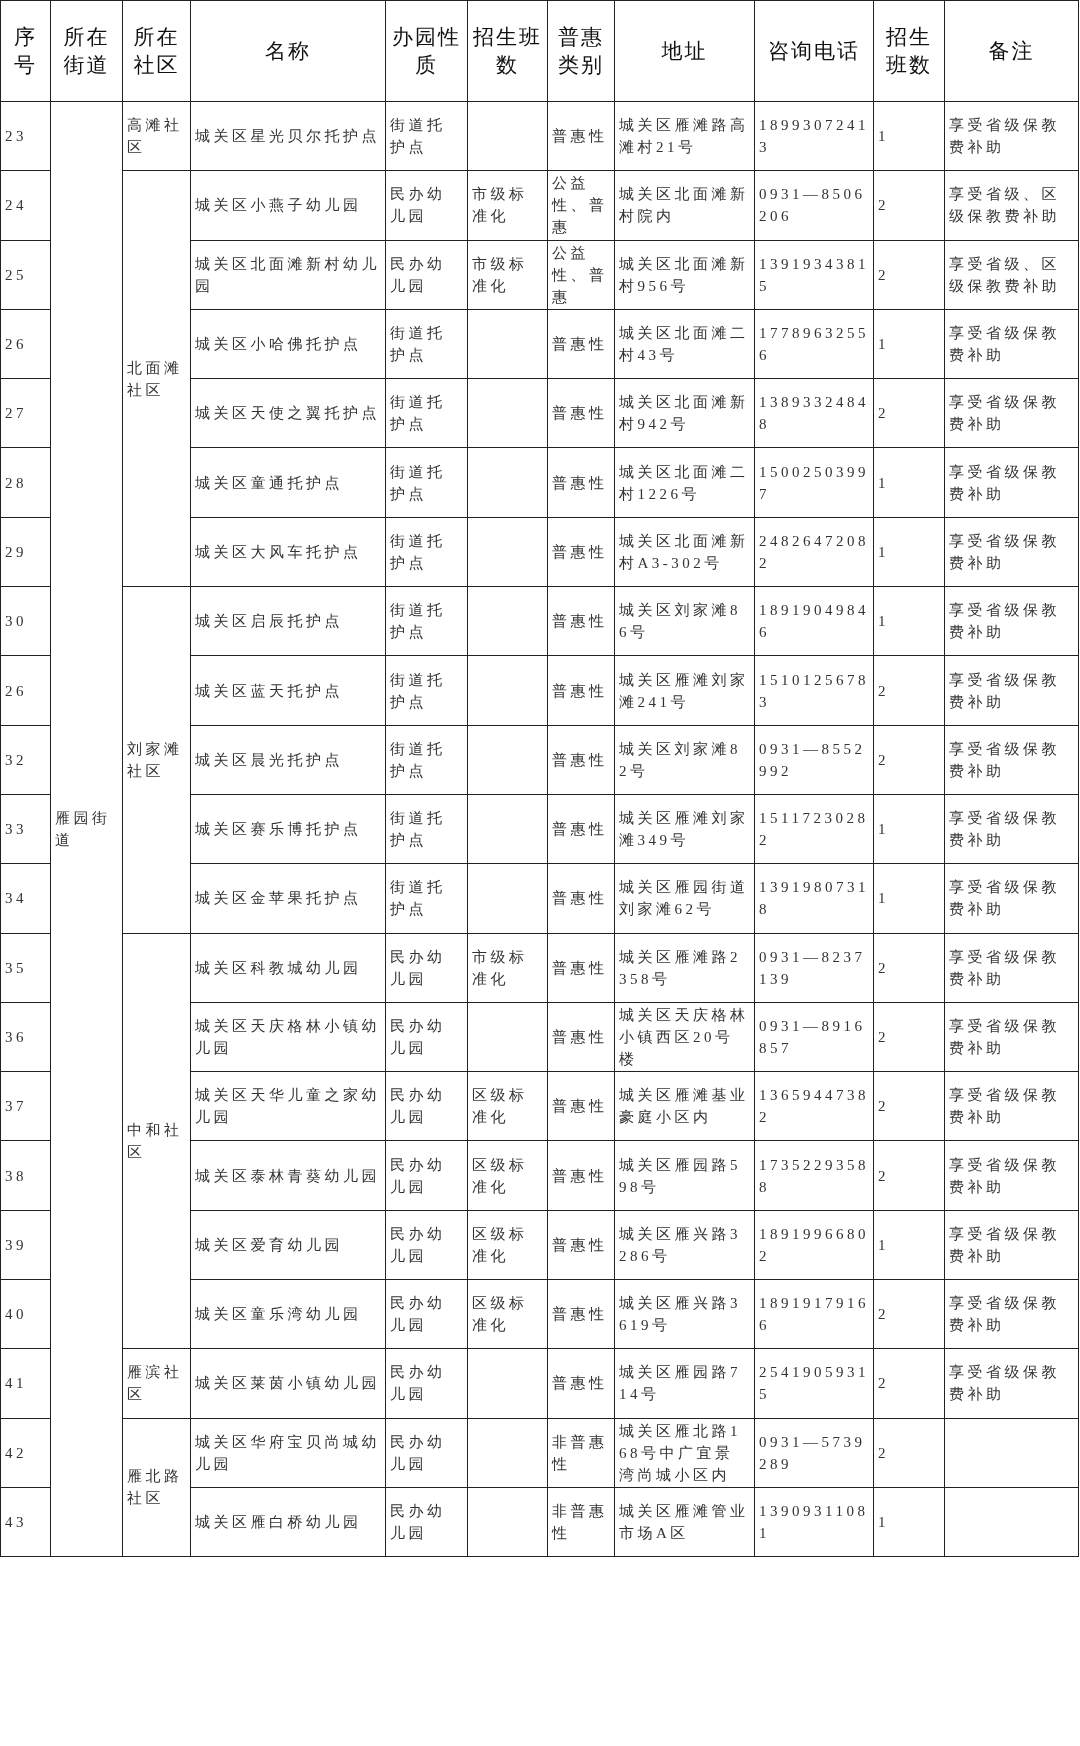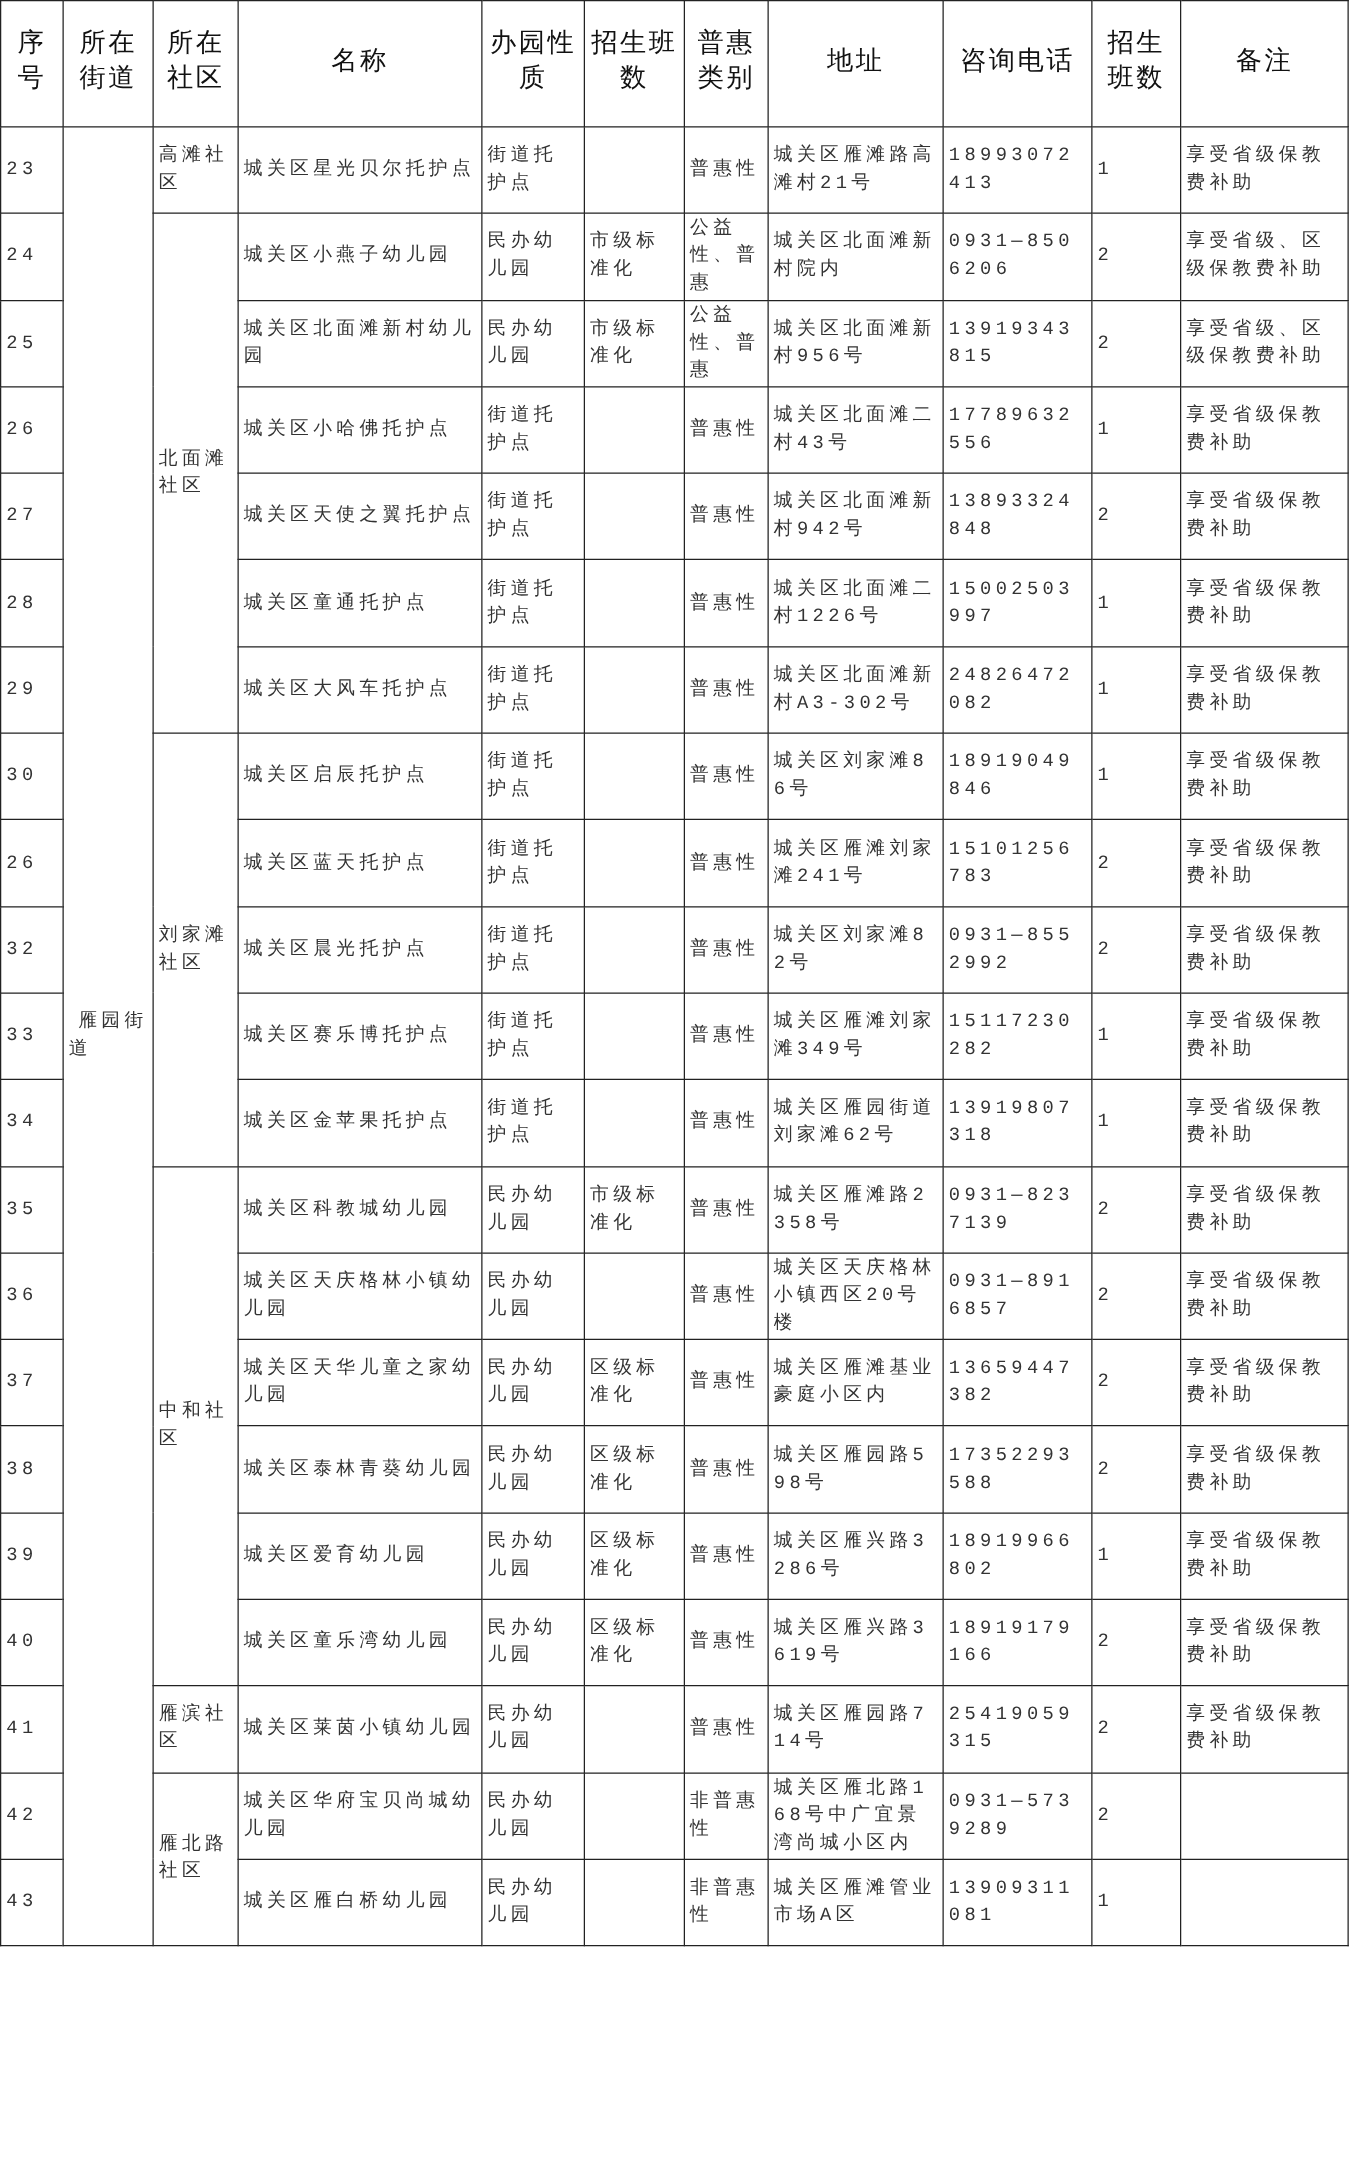--- a/index.html
+++ b/index.html
@@ -1,21 +1,21 @@
 <!DOCTYPE html>
 <html><head>
 <meta charset="utf-8">
 <style>
   html, body { margin: 0; padding: 0; background: #ffffff; }
   body { width: 1080px; height: 1746px; overflow: hidden; }
   table.roster {
     border-collapse: collapse;
     table-layout: fixed;
     width: 1078px;
-    font-family: Liberation Mono, monospace;
+    font-family: Liberation Serif, serif;
     color: #333333;
     padding-left: 48px;
   }
   table.roster td, table.roster th {
     border: 1.5px solid #222222;
     padding: 0 4px;
     overflow: hidden;
     word-break: break-all;
   }
   table.roster th {
@@ -69,21 +69,21 @@
       <th>普惠类别</th>
       <th>地址</th>
       <th>咨询电话</th>
       <th>招生班数</th>
       <th>备注</th>
     </tr>
   </thead>
   <tbody id="roster-body">
       <tr>
         <td class="num">23</td>
-        <td class="text-justify" rowspan="21" style="vertical-align: middle; text-align: right;">雁园街道</td>
+        <td class="text-justify" rowspan="21" style="vertical-align: middle;">雁园街道</td>
         <td class="text-justify" rowspan="1">高滩社区</td>
         <td>城关区星光贝尔托护点</td>
         <td class="text-justify">街道托护点</td>
         <td class="text-justify"></td>
         <td class="text-justify cat">普惠性</td>
         <td class="text-justify">城关区雁滩路高滩村21号</td>
         <td class="phone">18993072413</td>
         <td class="classes">1</td>
         <td>享受省级保教费补助</td>
       </tr>

